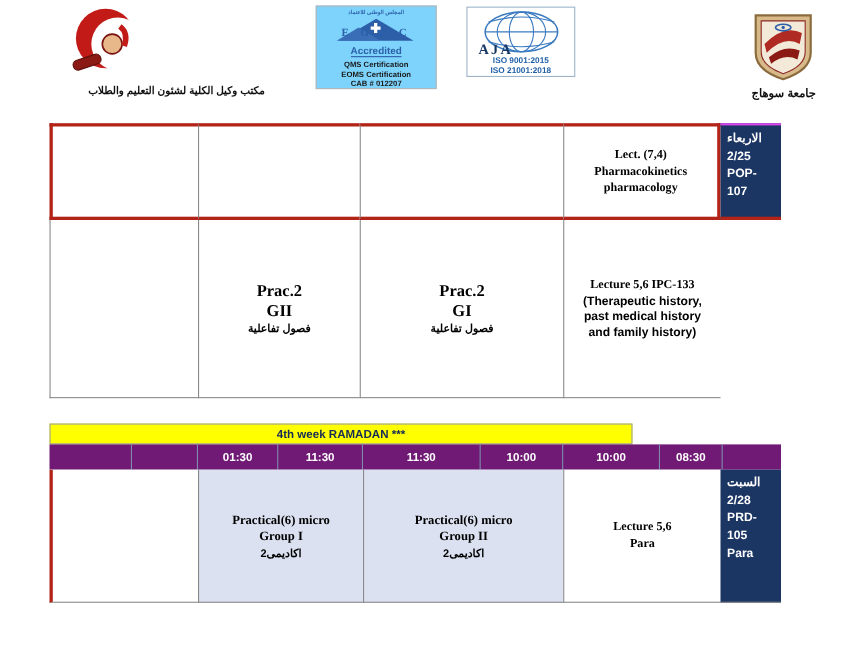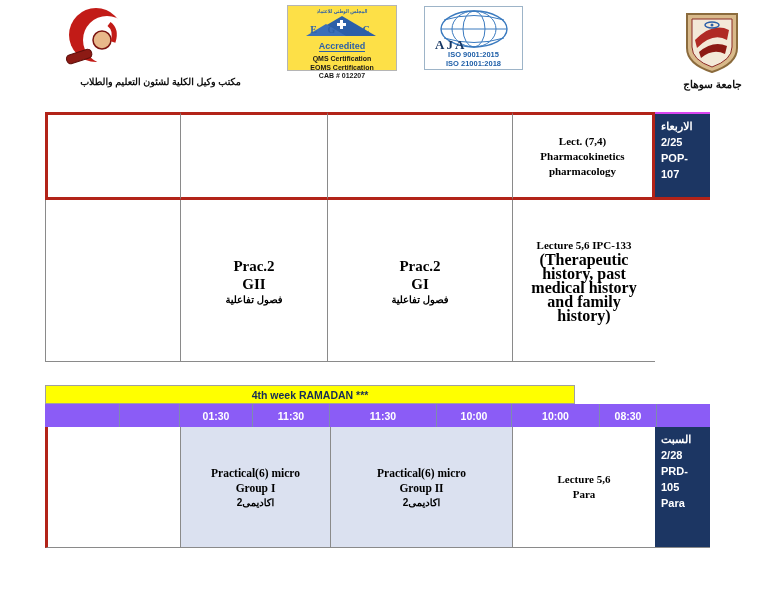--- a/index.html
+++ b/index.html
@@ -7,22 +7,22 @@
         font-family:"Liberation Sans",sans-serif;}
   .abs{position:absolute;}
   .preline{white-space:pre-line;}
 
   
   .office-text{left:78px;top:76px;width:165px;text-align:center;font-weight:bold;
                font-size:9.5px;color:#111;direction:rtl;}
   .univ-name{left:675px;top:78px;width:75px;text-align:center;font-weight:bold;
              font-size:10.5px;color:#111;direction:rtl;}
 
-  .egac-box{left:287px;top:5px;width:110px;height:66px;border:1px solid #b5b5b5;
-            background:#fde047;text-align:center;box-sizing:border-box;}
+  .egac-box{left:287px;top:5px;width:110px;height:76px;border:1px solid #b5b5b5;
+            background:#7dd3fc;text-align:center;box-sizing:border-box;}
   .egac-arc{font-size:5px;color:#2c5fa8;margin-top:2px;font-weight:bold;}
   .egac-letters{font-family:"Liberation Serif",serif;font-weight:bold;color:#2c5fa8;
                 font-size:10px;letter-spacing:4px;margin-top:-14px;}
   .egac-accredited{font-weight:bold;color:#2c5fa8;font-size:9px;line-height:9px;
                    border-bottom:1px solid #2c5fa8;display:inline-block;}
   .egac-cert{font-size:7px;font-weight:bold;color:#1a1a1a;line-height:8.5px;margin-top:2px;}
 
   .aja-box{left:424px;top:6px;width:99px;height:64px;border:1px solid #9db4c8;
            background:#fff;text-align:center;box-sizing:border-box;}
   .aja-name{position:absolute;left:10px;top:30px;font-family:"Liberation Serif",serif;
@@ -46,29 +46,29 @@
 
   .daycell{background:#1c3663;color:#fff;font-weight:bold;font-size:11px;
            line-height:16px;padding:4px 4px 0 6px;white-space:pre-line;text-align:left;}
   .daycell.center{display:flex;align-items:center;padding-top:0;}
 
   .serif-bold{font-family:"Liberation Serif",serif;font-weight:bold;color:#000;}
   .lect-main{font-size:11px;line-height:15px;}
   .prac-main{font-size:15px;line-height:18px;}
   .prac-sub{font-size:10px;font-weight:bold;direction:rtl;margin-top:1px;}
   .lect-title{font-size:11px;line-height:15px;}
-  .lect-desc{font-family:Liberation Serif, serif;font-weight:bold;font-size:16px;
+  .lect-desc{font-family:Liberation Sans, sans-serif;font-weight:bold;font-size:11px;
              line-height:14px;padding:0 8px;}
 
   
   .banner{left:45px;top:385px;width:530px;height:19px;background:#ffff00;
           border:1px solid #a0a0a0;box-sizing:border-box;display:flex;
           align-items:center;justify-content:center;font-weight:bold;font-size:10.5px;
           color:#152c57;}
-  .timerow{left:45px;top:404px;width:665px;height:23px;background:#8b5cf6;display:flex;}
+  .timerow{left:45px;top:404px;width:665px;height:23px;background:#701a75;display:flex;}
   .timerow > div{box-sizing:border-box;display:flex;align-items:center;justify-content:center;
                  color:#fff;font-weight:bold;font-size:10.5px;border-right:1px solid #7d8cad;}
   .timerow > div:last-child{border-right:none;}
 
   .bodyrow{left:45px;top:427px;width:665px;height:121px;display:flex;}
   .bodyrow > div{box-sizing:border-box;}
   .lightblue{background:#dbe1f0;}
   .prac2-main{font-size:11.5px;line-height:15px;}
   .prac2-sub{font-size:10px;font-weight:bold;direction:rtl;margin-top:1px;}
   .day2{padding-top:4px;}

